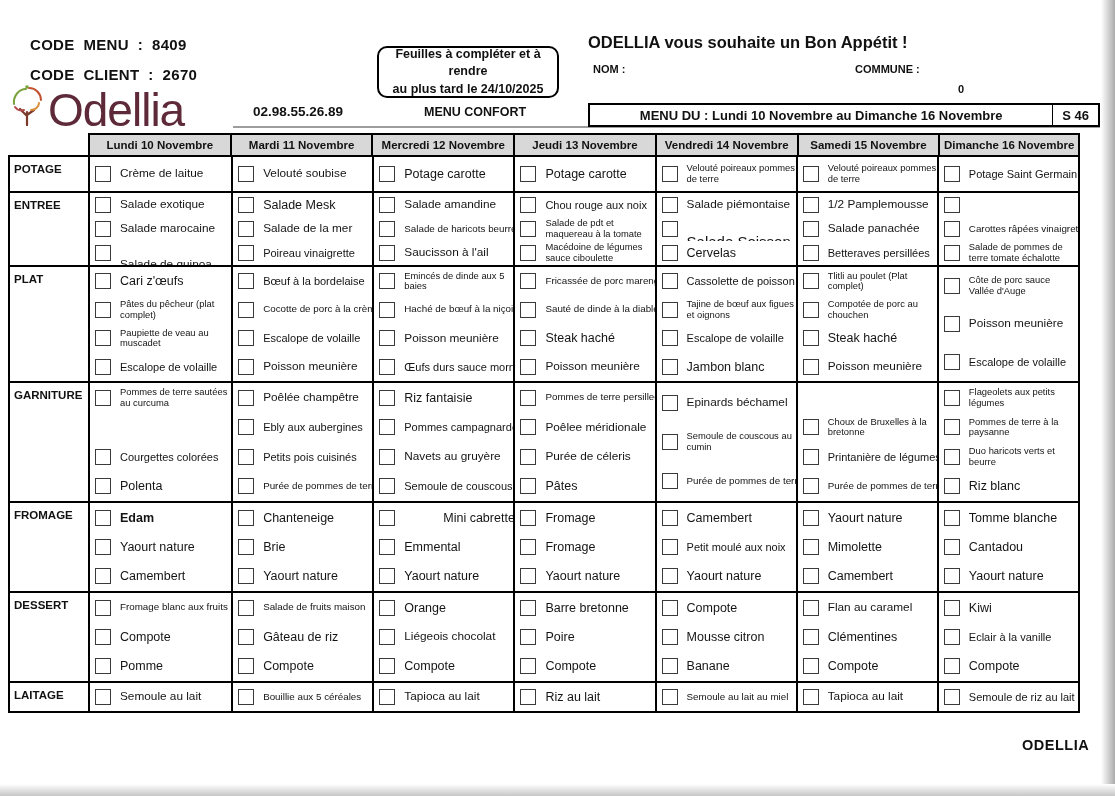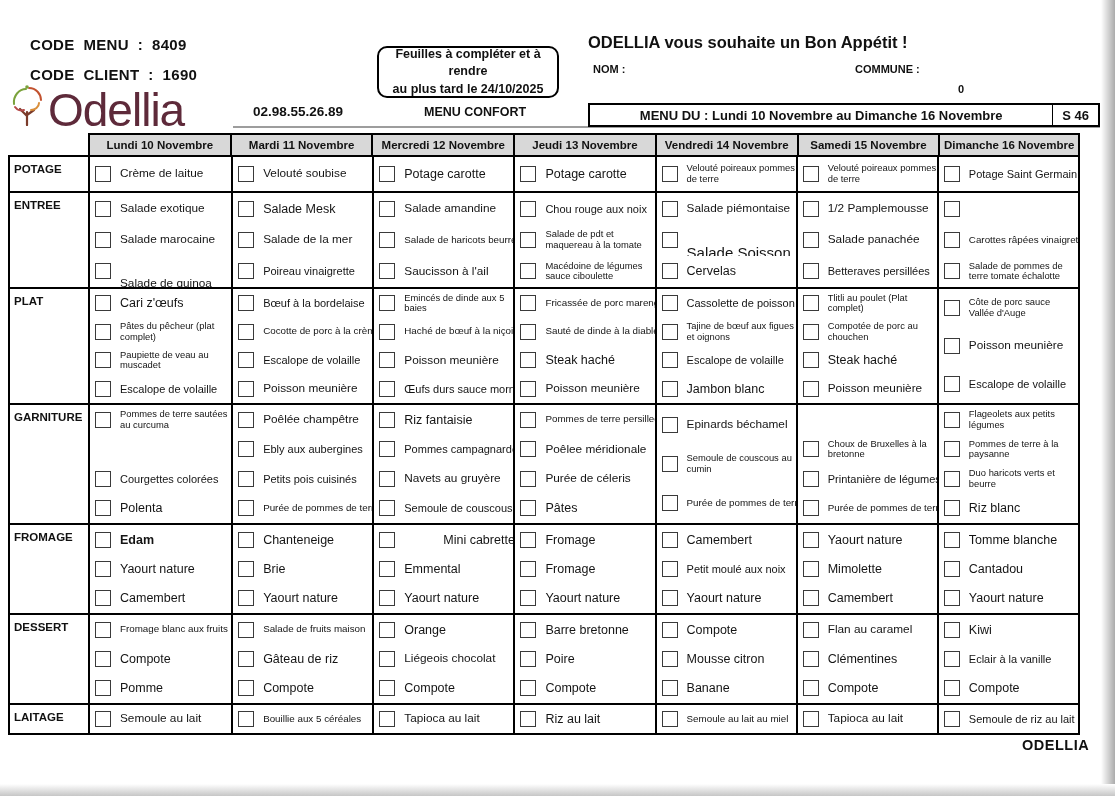--- a/index.html
+++ b/index.html
@@ -77,21 +77,21 @@
 
   #footer-brand { left:1022px; top:737px; font-weight:bold; font-size:14.5px; letter-spacing:.5px; }
 </style>
 </head>
 <body>
 
 <div class="abs edge-right"></div>
 <div class="abs edge-bottom"></div>
 
 <div class="abs code-line" id="code-menu">CODE  MENU  :  8409</div>
-<div class="abs code-line" id="code-client">CODE  CLIENT  :  1690</div>
+<div class="abs code-line" id="code-client">CODE  CLIENT  :  2670</div>
 
 <div class="abs" id="logo">
   <span style="margin-right:2px;">
     <svg width="38" height="42" viewBox="0 0 38 42">
       <path d="M19 41 L19 28 M19 32 L12 25 M19 31 L26 26" stroke="#7b3b2a" stroke-width="2.2" fill="none" stroke-linecap="round"></path>
       <path d="M6 20 C5 12, 11 5, 18 5" stroke="#7aa23c" stroke-width="2" fill="none" stroke-linecap="round"></path>
       <path d="M21 4 C28 4, 33 10, 33 16" stroke="#c2522f" stroke-width="2" fill="none" stroke-linecap="round"></path>
       <path d="M7 23 C9 26, 13 27, 16 26" stroke="#b54a4a" stroke-width="2" fill="none" stroke-linecap="round"></path>
       <path d="M31 19 C31 23, 27 26, 23 26" stroke="#d98e3a" stroke-width="2" fill="none" stroke-linecap="round"></path>
       <circle cx="19" cy="3" r="1.8" fill="#7aa23c"></circle>
@@ -172,21 +172,21 @@
             <span class="itm" style="font-size: 9.4px;">Velouté poireaux pommes de terre</span>
           </div>
         </div>
         <div class="dcell">
           <div class="slot">
             <span class="cb"></span>
             <span class="itm nowrap" style="font-size: 11px;">Potage Saint Germain</span>
           </div>
         </div>
       </div>
-      <div class="trow group" style="height: 96px;">
+      <div class="trow group" style="height: 74px;">
         <div class="labelcell">ENTREE</div>
         <div class="dcell">
           <div class="slot">
             <span class="cb"></span>
             <span class="itm nowrap" style="font-size: 11.8px;">Salade exotique</span>
           </div>
           <div class="slot">
             <span class="cb"></span>
             <span class="itm nowrap" style="font-size: 11.8px;">Salade marocaine</span>
           </div>

